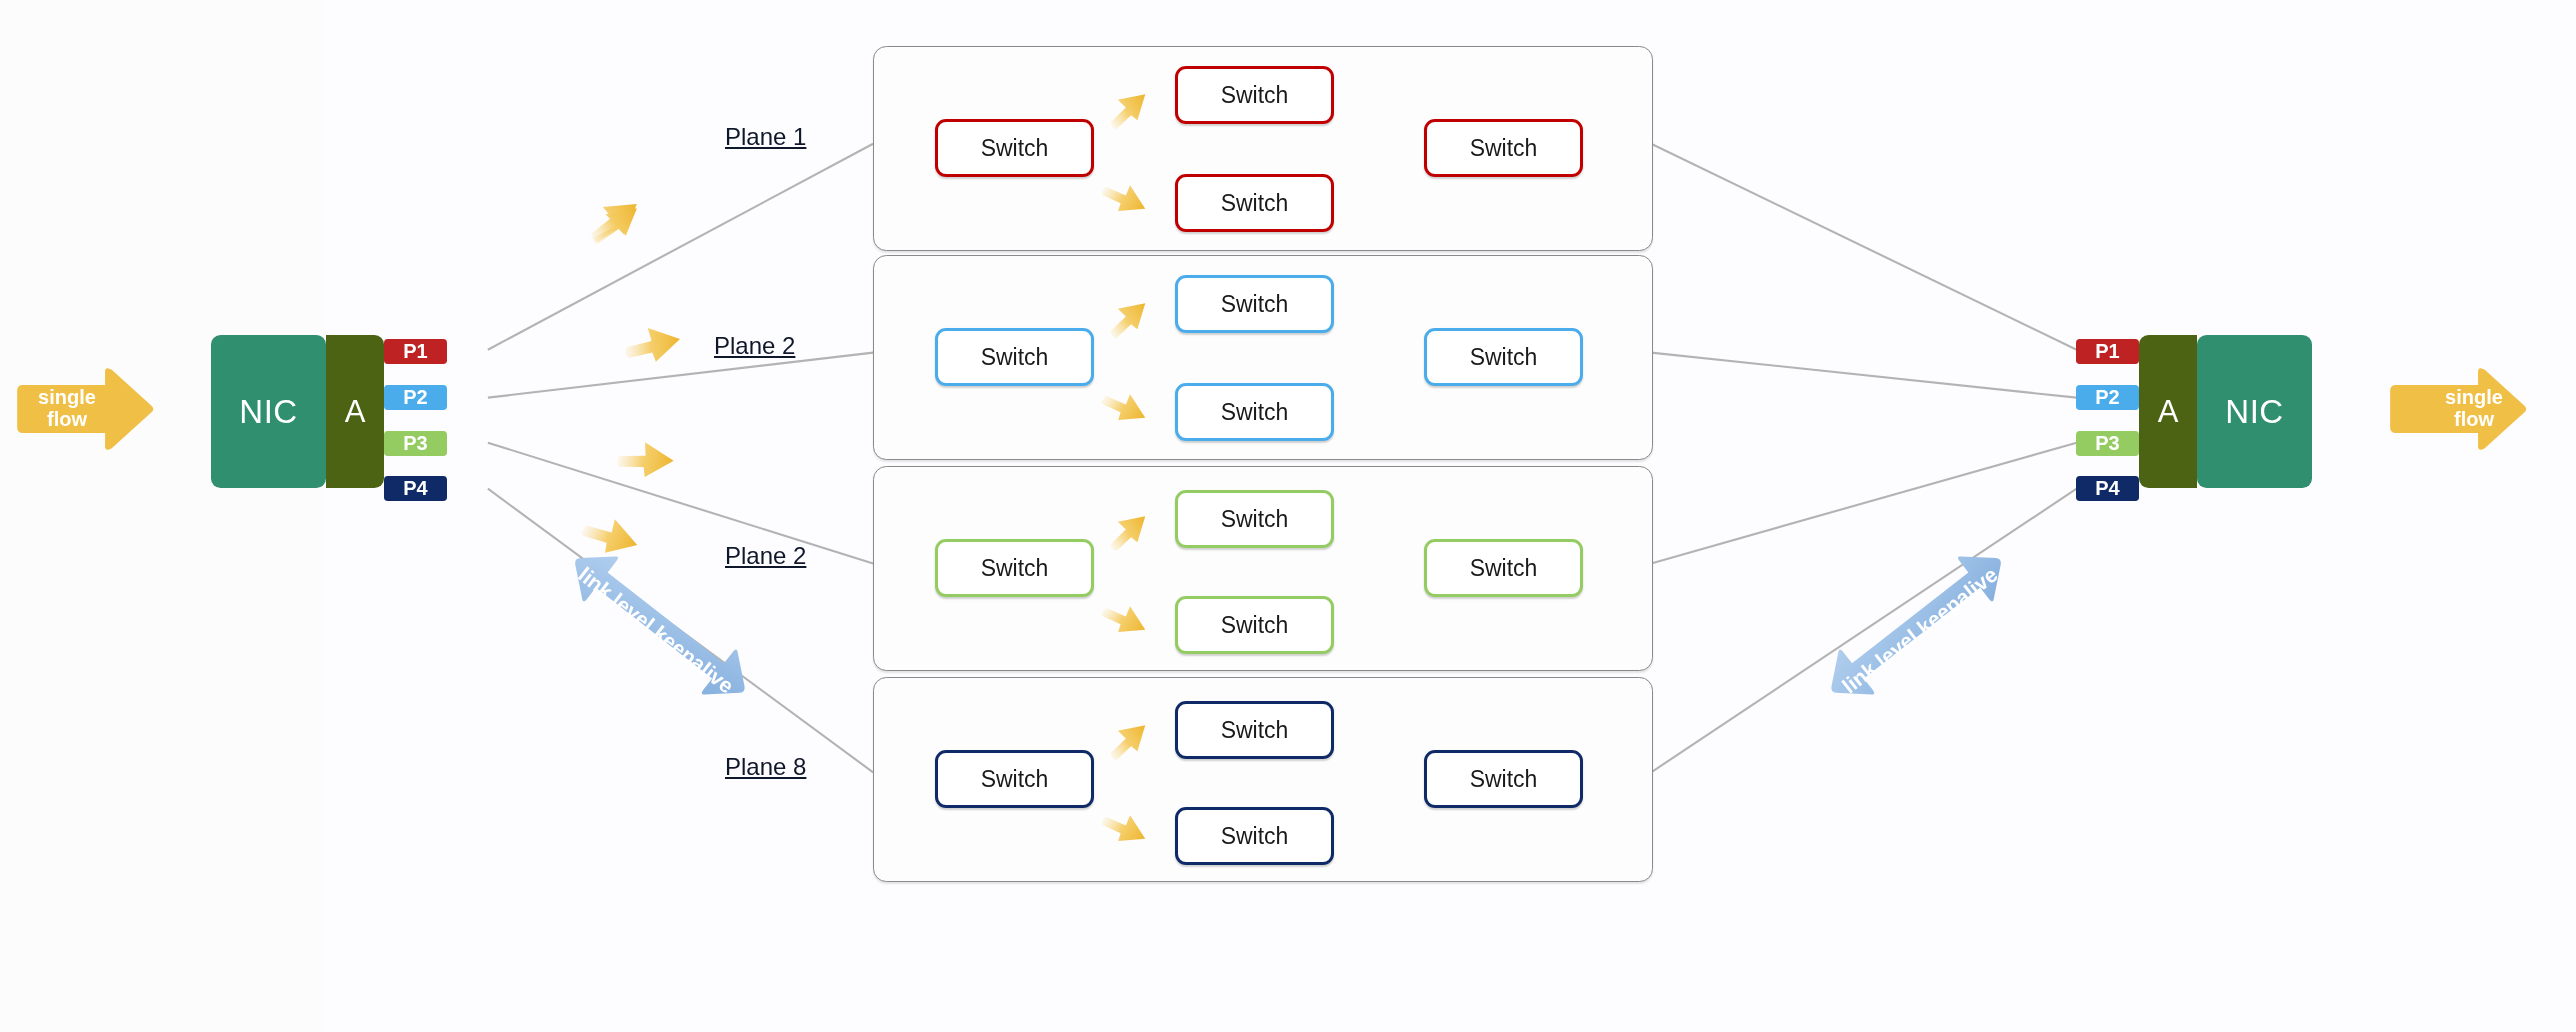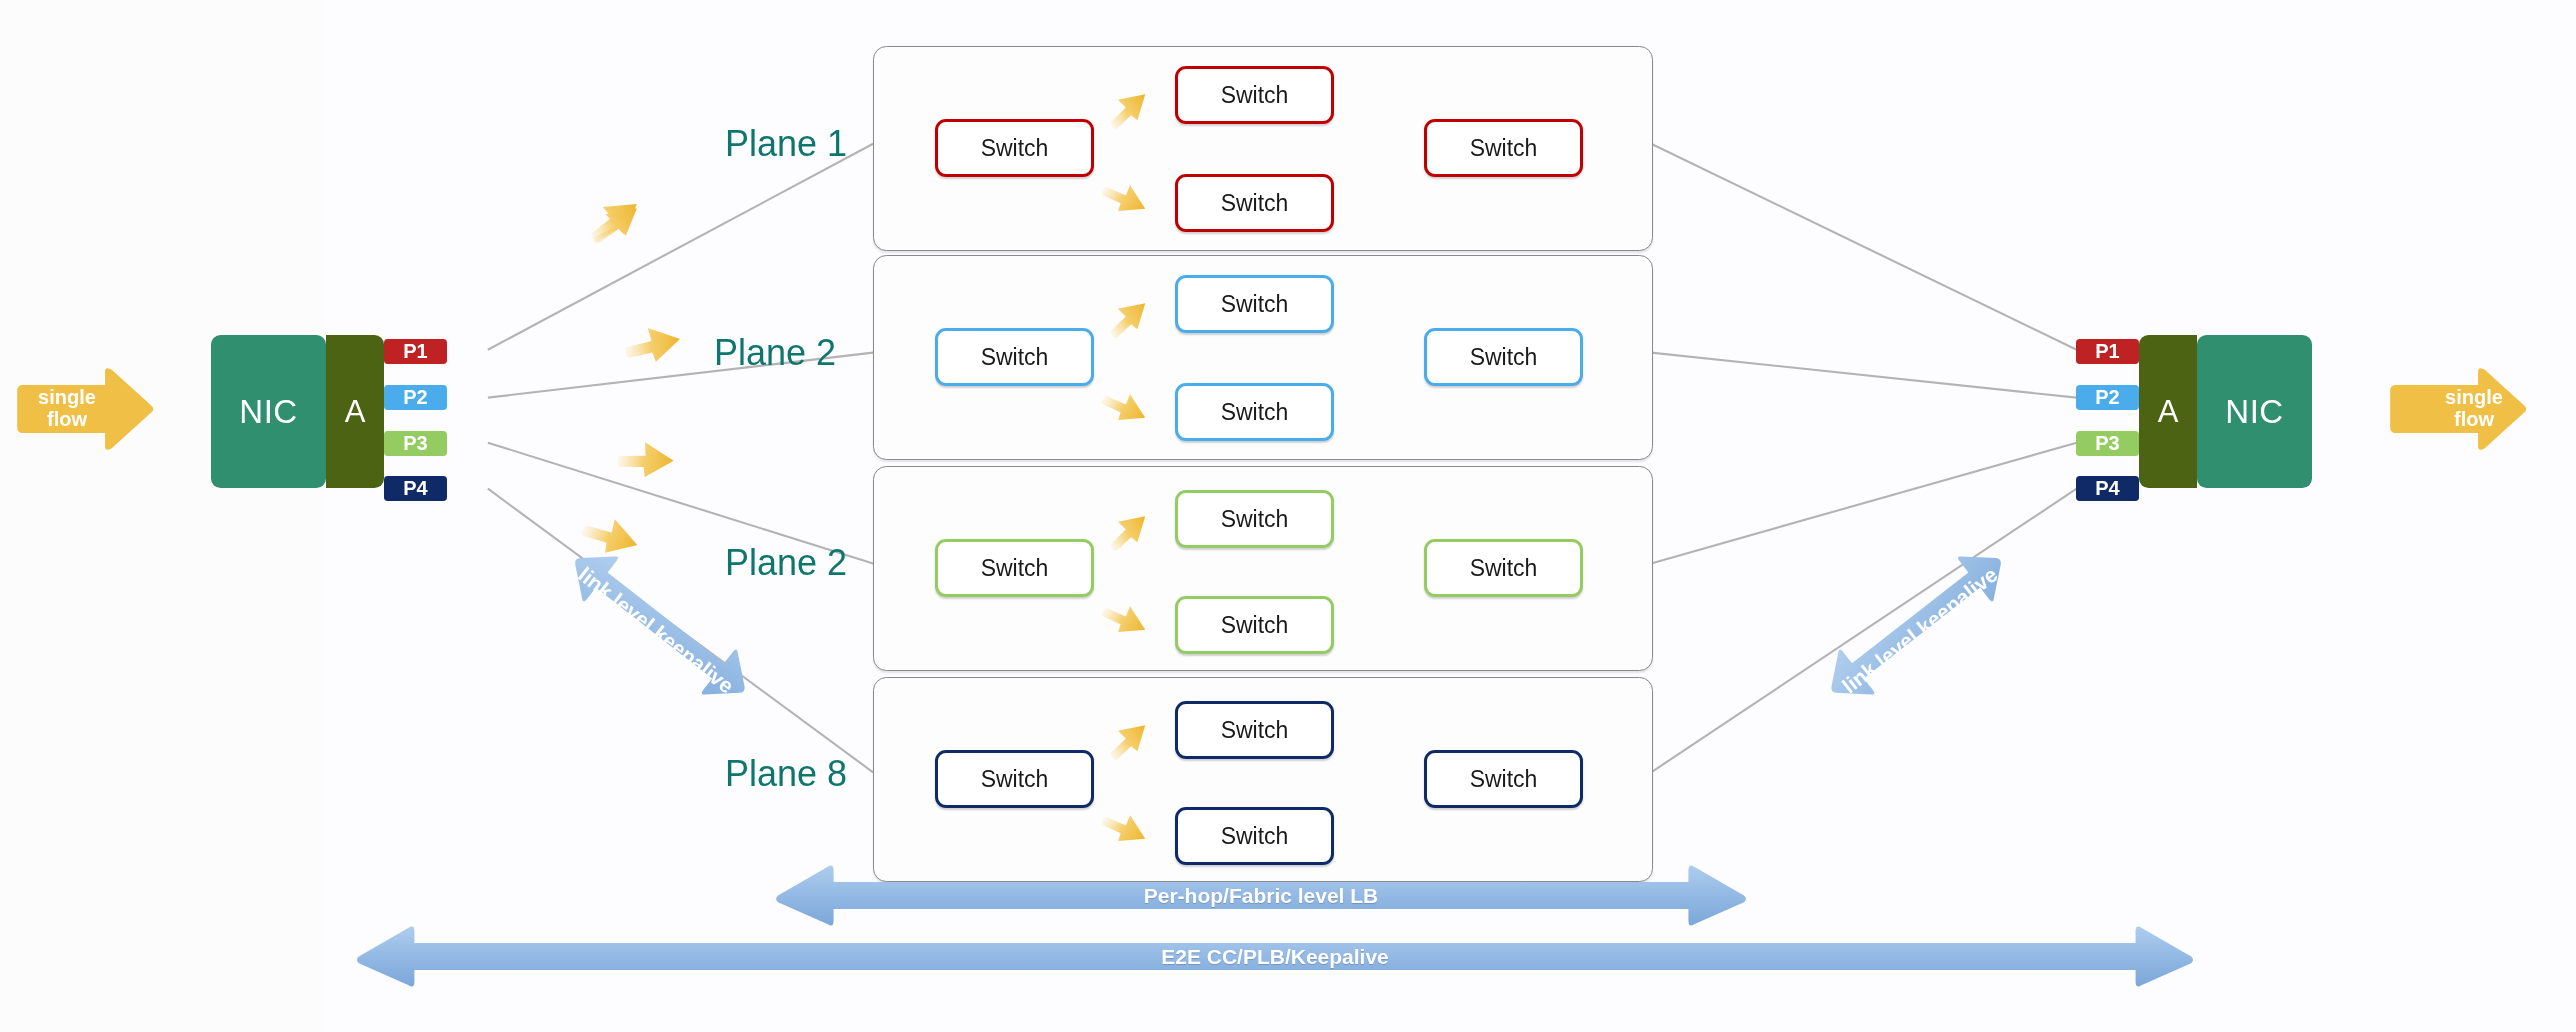--- a/index.html
+++ b/index.html
@@ -48,21 +48,21 @@
   .flow-arrow.rtl .lbl{left:44px;}
 
   
   .plane{
     position:absolute;width:778px;height:203px;
     border:1.9px solid #8a8a8a;border-radius:13.4px;
     background:#fdfdfd;
     box-shadow:0 1.9px 1.9px rgba(0,0,0,.10);
   }
   .plane-label{
-    position:absolute;color:#0f766e;font-size:36px;white-space:nowrap;
+    position:absolute;color:#0f172a;font-size:24px;white-space:nowrap;text-decoration:underline;
   }
   .sw{
     position:absolute;width:153px;height:52px;
     background:#ffffff;border:3.8px solid #c00000;border-radius:11px;
     display:flex;align-items:center;justify-content:center;
     color:#1a1a1a;font-size:23px;
     box-shadow:0 1.9px 1.9px rgba(0,0,0,.18);
   }
 
   
@@ -338,28 +338,16 @@
 
   <div class="diag" style="left:1783px;top:537px;width:278px;height:192px;">
     <svg width="278" height="192" viewBox="0 0 290 200">
       <g transform="rotate(-38 145 100)">
         <path d="M36 86 L64 62 Q68 58 68 66 L68 80 L222 80 L222 66 Q222 58 226 62 L254 86 Q258 90 254 94 L226 118 Q222 122 222 114 L222 100 L68 100 L68 114 Q68 122 64 118 L36 94 Q32 90 36 86 Z" fill="url(#bgradv)"></path>
       </g>
       <text x="145" y="104" fill="#ffffff" font-size="22" font-family="Liberation Sans, sans-serif" font-weight="bold" text-anchor="middle" transform="rotate(-38 145 100)">link level keepalive</text>
     </svg>
   </div>
 
-  <div class="bluebar" style="left:774px;top:861px;width:974px;height:69px;">
-    <svg width="974" height="69" viewBox="0 0 1016 72">
-      <path d="M4 36 L56 6 Q62 2 62 10 L62 22 L954 22 L954 10 Q954 2 960 6 L1012 36 Q1016 40 1012 43 L960 66 Q954 70 954 62 L954 50 L62 50 L62 62 Q62 70 56 66 L4 43 Q0 40 4 36 Z" fill="url(#bgrad)"></path>
-    </svg>
-    <div class="txt">Per-hop/Fabric level LB</div>
-  </div>
-
-  <div class="bluebar" style="left:355px;top:922px;width:1840px;height:69px;">
-    <svg width="1840" height="69" viewBox="0 0 1920 72">
-      <path d="M4 36 L56 6 Q62 2 62 10 L62 22 L1858 22 L1858 10 Q1858 2 1864 6 L1916 36 Q1920 40 1916 43 L1864 66 Q1858 70 1858 62 L1858 50 L62 50 L62 62 Q62 70 56 66 L4 43 Q0 40 4 36 Z" fill="url(#bgrad)"></path>
-    </svg>
-    <div class="txt">E2E CC/PLB/Keepalive</div>
-  </div>
+
 
 </div>
 
 
 </body></html>

